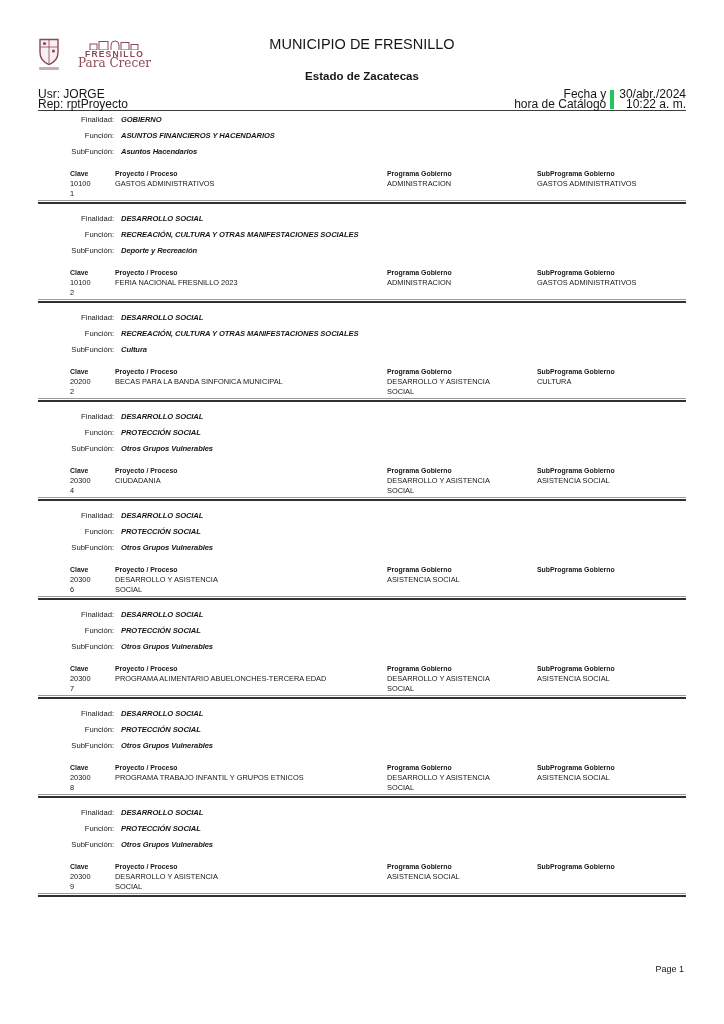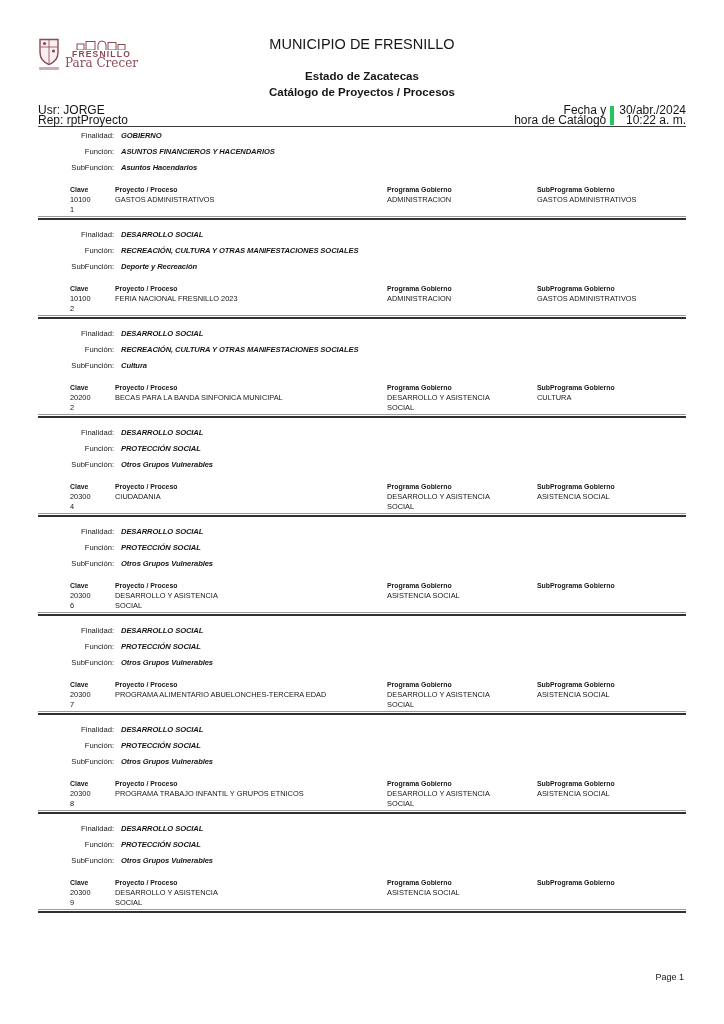--- a/index.html
+++ b/index.html
@@ -5,21 +5,21 @@
   html,body { margin:0; padding:0; }
   body {
     width:724px; height:1024px; background:#ffffff; color:#161616;
     font-family:"Liberation Sans","DejaVu Sans",sans-serif;
     position:relative; overflow:hidden;
   }
   .page { position:absolute; inset:0; padding:0 38px; box-sizing:border-box; }
 
   
   .header { position:relative; }
-  .logo { position:absolute; left:0; top:38px; display:flex; align-items:flex-start; gap:5px; }
+  .logo { position:absolute; left:0; top:38px; display:flex; align-items:flex-start; gap:18px; }
   .crest { display:flex; flex-direction:column; align-items:center; }
   .crest-caption { width:20px; height:3px; background:#c9aeb2; margin-top:1px; border-radius:1px; }
   .wordmark { display:flex; flex-direction:column; align-items:center; margin-top:2px; }
   .wm-text { color:#8b4a54; font-weight:bold; font-size:8.5px; letter-spacing:1.2px; line-height:9px; }
   .wm-script { color:#8b4a54; font-family:"DejaVu Serif",serif; font-size:12px; line-height:8px; }
   .titles { text-align:center; padding-top:36px; }
   .title-main { font-size:14.5px; font-weight:normal; line-height:16px; }
   .title-sub { font-size:11.5px; font-weight:bold; line-height:13px; margin-top:18px; }
   .title-report { font-size:11.5px; font-weight:bold; line-height:13px; margin-top:3px; }
   .meta { display:flex; justify-content:space-between; align-items:flex-end; margin-top:7px; font-size:12px; line-height:9.5px; }
@@ -35,21 +35,21 @@
   .lbl { width:76px; text-align:right; flex:none; }
   .val { margin-left:7px; font-weight:bold; font-style:italic; letter-spacing:-0.1px; }
   .f1 { margin-top:4px; } .f2 { margin-top:6px; } .f3 { margin-top:6px; }
   .tbl { margin:12px 0 0 32px; display:grid; grid-template-columns:45px 272px 150px 1fr; font-size:7.4px; line-height:9.5px; }
   .th { font-weight:bold; font-size:6.9px; line-height:10px; }
   .td { padding-right:8px; }
   .td-programa { max-width:114px; }
   .rule-thick { margin-top:2px; border-top:1px solid #9a9a9a; border-bottom:2.5px solid #303030; height:1px; }
 
   
-  .page-number { position:absolute; right:40px; bottom:42px; font-size:9px; }
+  .page-number { position:absolute; right:40px; bottom:50px; font-size:9px; }
 </style>
 </head>
 <body>
 
 <div class="page">
 
   <header class="header">
     <div class="logo">
       <div class="crest">
         <svg width="22" height="28" viewBox="0 0 22 28">
@@ -70,21 +70,20 @@
           <rect x="43" y="4.5" width="7" height="5.5" fill="none" stroke="#8b4a54" stroke-width="1"></rect>
         </svg>
         <div class="wm-text">FRESNILLO</div>
         <div class="wm-script">Para Crecer</div>
       </div>
     </div>
 
     <div class="titles">
       <div class="title-main">MUNICIPIO DE FRESNILLO</div>
       <div class="title-sub">Estado de Zacatecas</div>
-      <div class="title-report">Catálogo de Proyectos / Procesos</div>
     </div>
 
     <div class="meta">
       <div class="meta-left">
         <div>Usr: JORGE</div>
         <div>Rep: rptProyecto</div>
       </div>
       <div class="meta-right">
         <div class="print-labels">
           <div>Fecha y</div>

